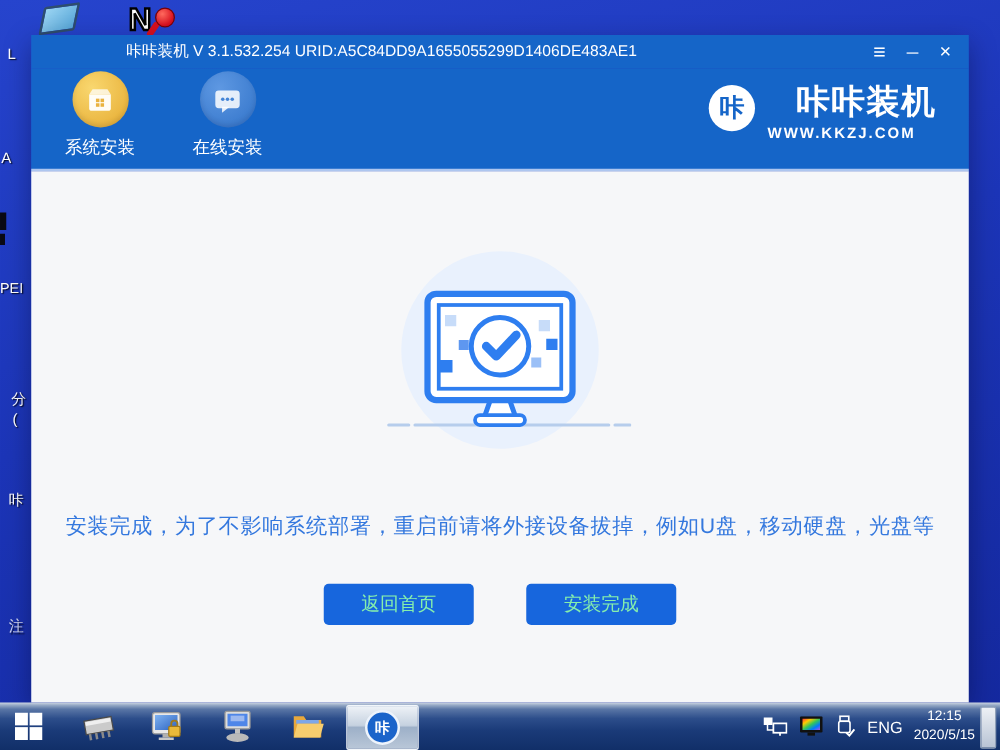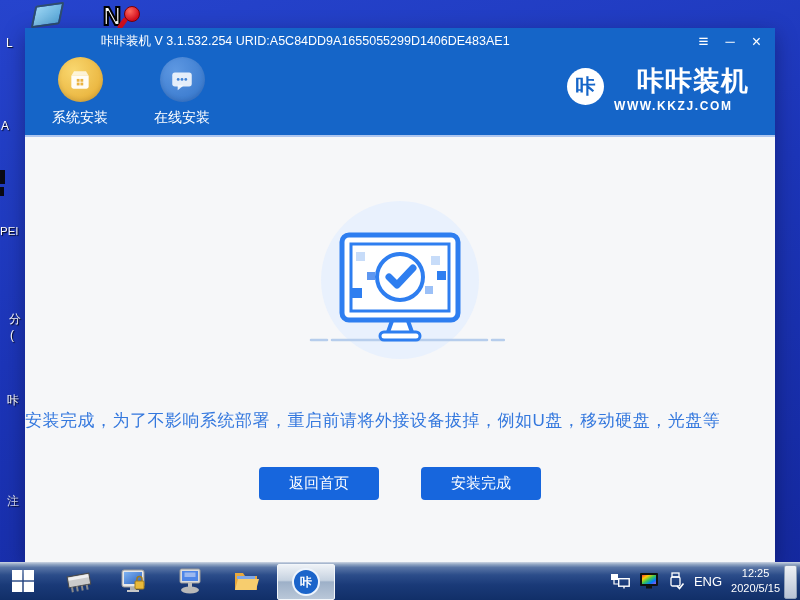--- a/index.html
+++ b/index.html
@@ -41,23 +41,23 @@
 
   .logo{position:absolute;right:26px;top:13px;display:flex;gap:10px;align-items:flex-start;color:#fff;}
   .logo-circle{width:37px;height:37px;border-radius:50%;background:#fff;color:#1565c8;font-weight:bold;
     font-size:20px;display:flex;align-items:center;justify-content:center;}
   .logo-title{font-size:27px;font-weight:bold;line-height:1;letter-spacing:1px;margin-left:23px;}
   .logo-site{font-size:12px;font-weight:bold;letter-spacing:1.6px;margin-top:4px;}
 
   .content{position:relative;height:425px;background:#f6f7f9;}
   .hero-circle{position:absolute;left:296px;top:64px;width:158px;height:158px;border-radius:50%;background:#e9f1fd;}
   .hero-art{position:absolute;left:270px;top:86px;}
-  .message{position:absolute;top:272px;left:0;width:100%;font-size:17px;color:#3478de;letter-spacing:.5px;}
+  .message{position:absolute;top:272px;left:0;width:100%;text-align:center;font-size:17px;color:#3478de;letter-spacing:.5px;}
   .btn-row{position:absolute;top:330px;left:0;width:100%;display:flex;justify-content:center;gap:42px;}
-  .btn{width:120px;height:33px;border:none;border-radius:4px;background:#1766dd;color:#ffffff;font-size:15px;
+  .btn{width:120px;height:33px;border:none;border-radius:4px;background:#1766dd;color:#86efac;font-size:15px;
     cursor:pointer;font-family:inherit;}
 
   
   .taskbar{position:absolute;left:0;top:562px;width:800px;height:38px;
     background:linear-gradient(180deg,#cdd6e3 0%,#93a7c4 6%,#5a76a6 14%,#2c4d8a 34%,#1a3a78 60%,#112f68 100%);}
   .start{position:absolute;left:12px;top:8px;cursor:pointer;}
   .tb-app{position:absolute;top:4px;width:30px;height:30px;cursor:pointer;}
   .tb-chip{left:64px;} .tb-snip{left:119px;} .tb-pc{left:175px;} .tb-folder{left:231px;}
   .kaka-btn{position:absolute;left:277px;top:2px;width:56px;height:34px;border-radius:2px;cursor:pointer;
     background:linear-gradient(180deg,#eef2f7 0%,#c6d2e0 45%,#9db0c8 50%,#b9c7d8 100%);
@@ -268,20 +268,20 @@
         <rect x="3" y="2" width="14" height="9" fill="url(#rainbow)"></rect>
         <rect x="7" y="13" width="6" height="2.5" fill="#111"></rect>
       </svg>
       <svg width="17" height="18">
         <rect x="4" y="1" width="7" height="4" fill="none" stroke="#fff" stroke-width="1.3"></rect>
         <rect x="3" y="5" width="9" height="9" rx="1.5" fill="none" stroke="#fff" stroke-width="1.3"></rect>
         <path d="M9 14 l2.5 2.5 L15.5 11.5" stroke="#fff" fill="none" stroke-width="1.6"></path>
       </svg>
       <span class="tray-lang">ENG</span>
       <div class="clock">
-        <div>12:25</div>
+        <div>12:15</div>
         <div>2020/5/15</div>
       </div>
     </div>
 
     <div class="show-desktop"></div>
   </div>
 </div>
 
 </body></html>

